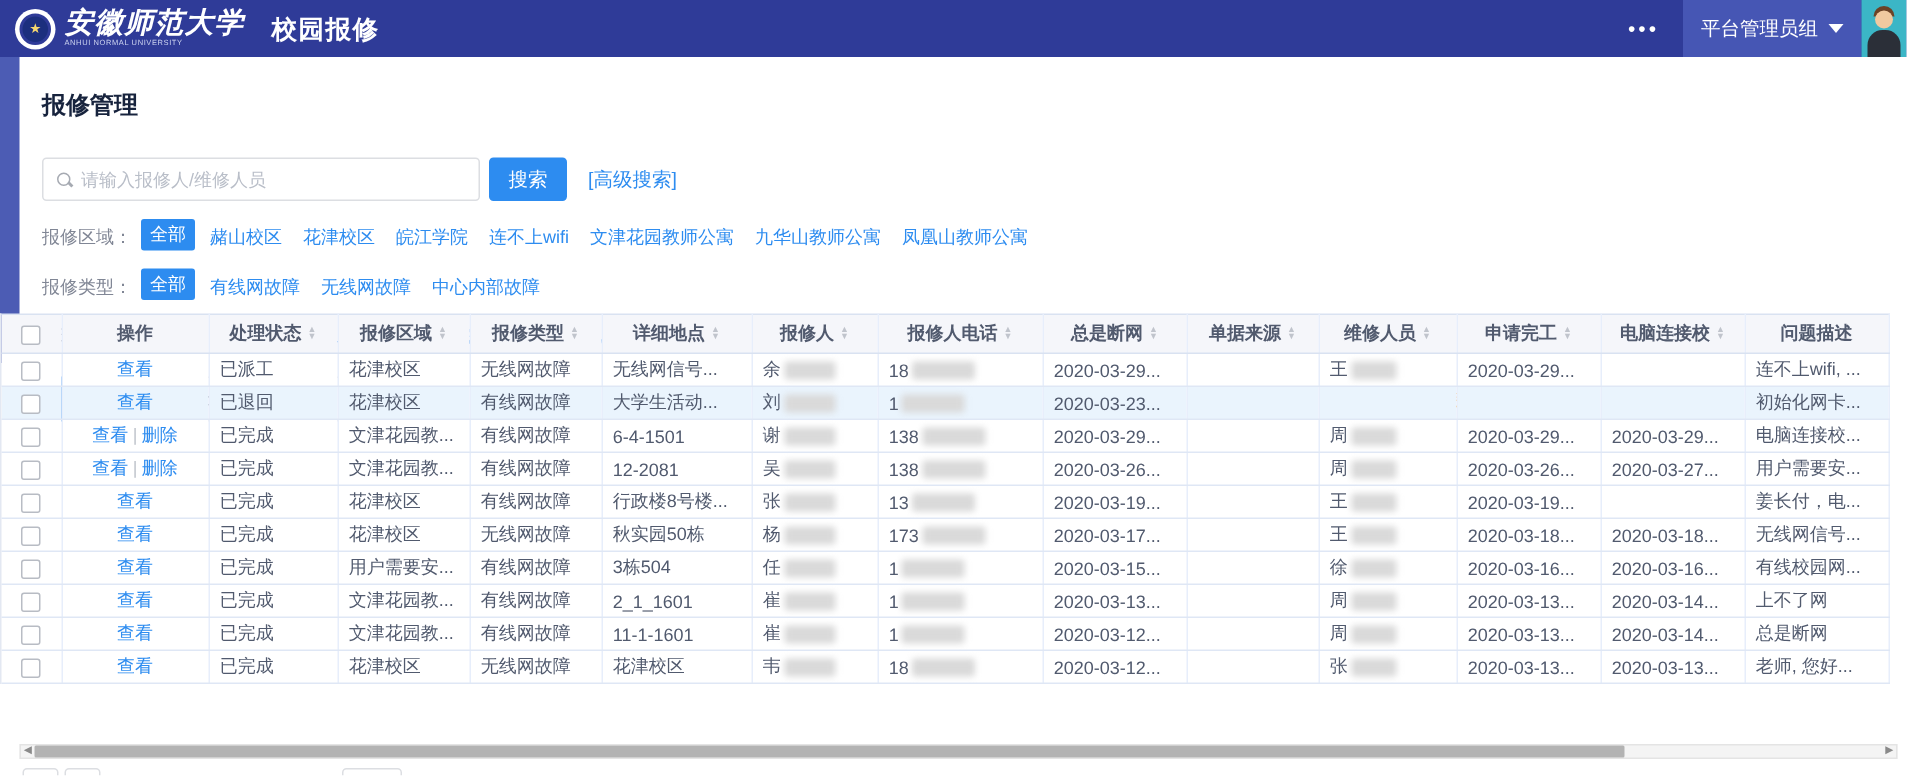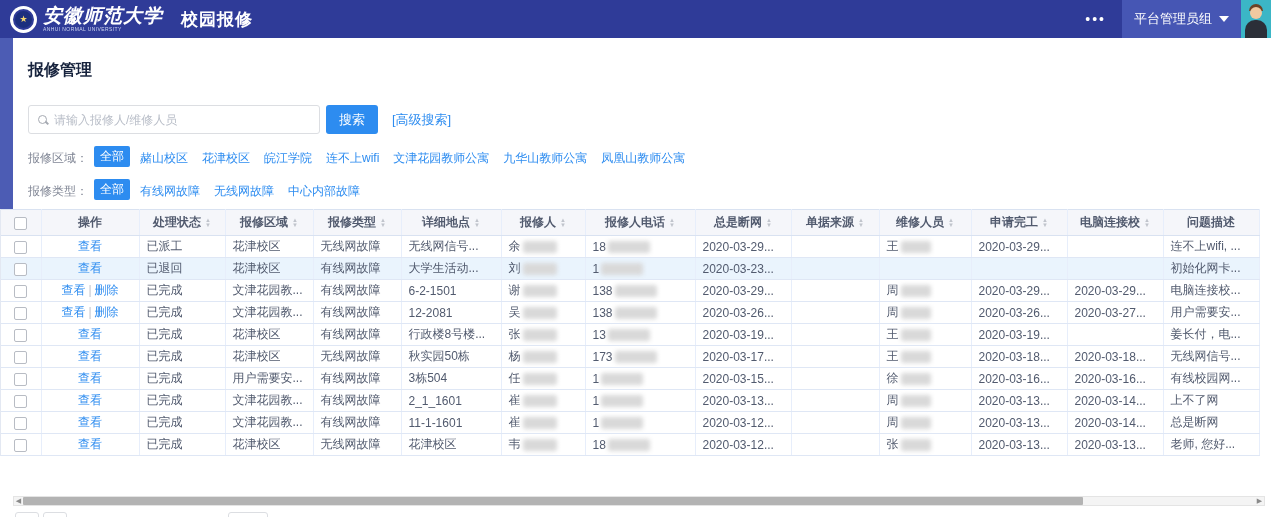--- a/index.html
+++ b/index.html
@@ -338,21 +338,21 @@
             <td><span></span></td>
             <td><span></span></td>
             <td><span>初始化网卡...</span></td>
           </tr>
           <tr>
             <td class="c-center"><span class="cbx"></span></td>
             <td class="c-center"><span class="link">查看</span><span class="sep">|</span><span class="link">删除</span></td>
             <td><span>已完成</span></td>
             <td><span>文津花园教...</span></td>
             <td><span>有线网故障</span></td>
-            <td><span>6-2-1501</span></td>
+            <td><span>6-4-1501</span></td>
             <td><span>谢</span><span class="blur-b" style="width: 34px;"></span></td>
             <td><span>138</span><span class="blur-b" style="width: 42px;"></span></td>
             <td><span>2020-03-29...</span></td>
             <td><span></span></td>
             <td><span>周</span><span class="blur-b" style="width: 30px;"></span></td>
             <td><span>2020-03-29...</span></td>
             <td><span>2020-03-29...</span></td>
             <td><span>电脑连接校...</span></td>
           </tr>
           <tr>

